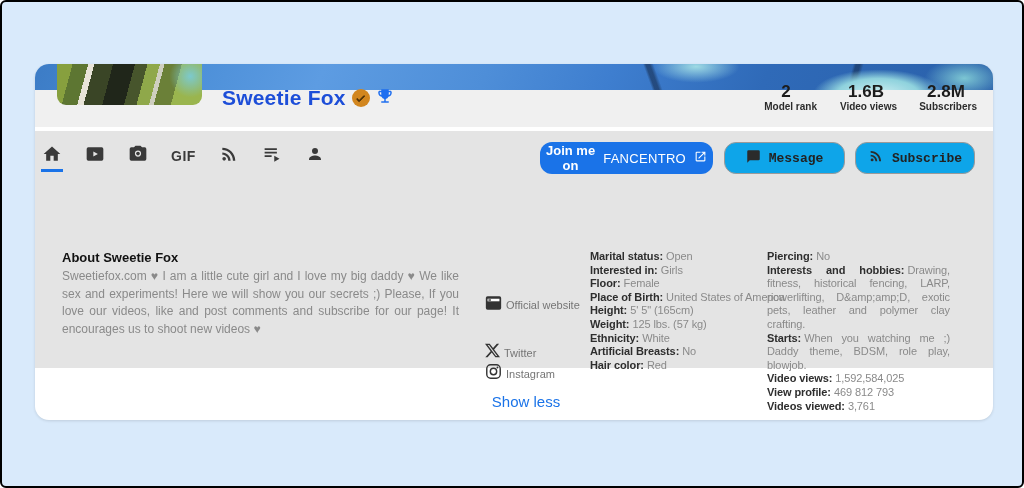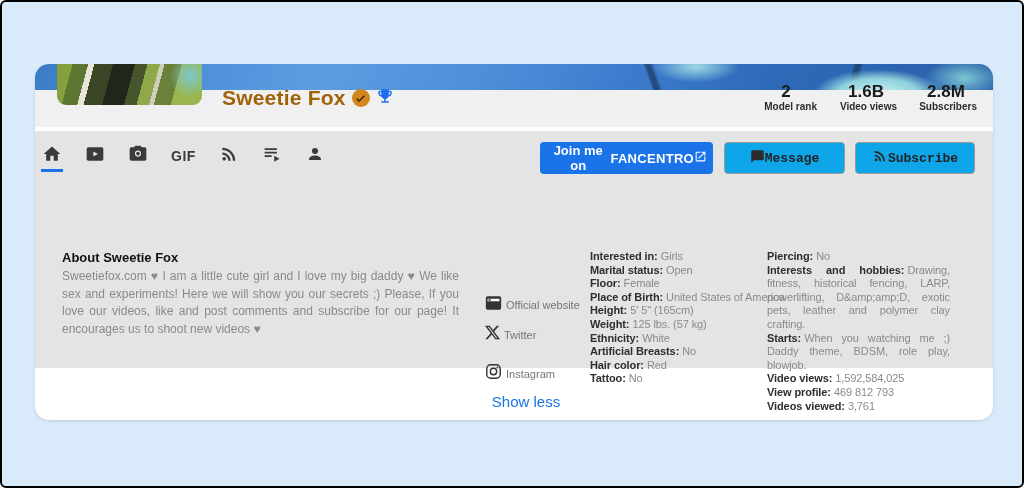--- a/index.html
+++ b/index.html
@@ -14,38 +14,38 @@
       linear-gradient(70deg, rgba(15,30,55,0) 63.8%, rgba(15,30,55,.5) 64.1% 64.5%, rgba(15,30,55,0) 64.9%),
       linear-gradient(105deg, rgba(15,30,55,0) 84.8%, rgba(15,30,55,.45) 85.1% 85.5%, rgba(15,30,55,0) 85.9%),
       linear-gradient(113deg,#3c7cc6 0%,#4c8fd8 16%,#5d9ce2 30%,#4e8ed8 47%,#3e7ecf 60%,#2f6ab8 76%,#2a60aa 100%);}
   .avatar{position:absolute;left:22px;top:0;width:145px;height:41px;border-radius:0 0 9px 9px;z-index:3;
     background:
       radial-gradient(ellipse 30px 30px at 92% 30%, #7cc9cd 0%, rgba(120,200,205,0) 70%),
       linear-gradient(105deg,#87a03e 0 10%,#5d7632 10% 20%,#e8e4d8 20% 24%,#3a4526 24% 36%,#20261a 36% 50%,#47552c 50% 58%,#8fa84a 58% 66%,#cfcfc0 66% 69%,#6b8038 69% 80%,#9ab54e 80% 100%);}
   
   .strip{position:absolute;left:0;top:26px;width:958px;height:37px;background:#f0f0f0;}
   .namewrap{position:absolute;left:187px;top:22px;z-index:4;display:flex;align-items:center;gap:6px;}
-  .pname{font-size:21px;font-weight:bold;color:#a16207;letter-spacing:.2px;}
+  .pname{font-size:21px;font-weight:bold;color:#1d4ed8;letter-spacing:.2px;}
   .vbadge{width:18px;height:18px;border-radius:50%;background:#d2861e;display:flex;align-items:center;justify-content:center;}
   .statsrow{position:absolute;top:19px;right:16px;display:flex;gap:18px;z-index:4;}
   .stat{min-width:62px;text-align:center;}
   .stat .v{font-size:17px;font-weight:bold;color:#1c1c1c;line-height:18px;}
   .stat .l{font-size:10px;font-weight:bold;color:#2c2c2c;line-height:11px;text-align:right;}
   
   .panel{position:absolute;left:0;top:67px;width:958px;height:237px;background:#e4e4e4;}
   
   .nav{position:absolute;left:6px;top:78px;display:flex;gap:21px;align-items:flex-start;z-index:5;}
   .navitem{height:27px;display:flex;align-items:center;padding:0 1px;cursor:pointer;border-bottom:3px solid transparent;}
   .navitem.active{border-bottom:3px solid #1a73e8;}
   .navitem svg{fill:#3a3a3a;}
   .giftxt{font-size:14px;font-weight:bold;color:#3a3a3a;letter-spacing:.5px;}
   
-  .btn{position:absolute;top:78px;height:32px;box-sizing:border-box;border-radius:4px;display:flex;align-items:center;justify-content:center;font-size:13px;cursor:pointer;z-index:5;}
+  .btn{position:absolute;top:78px;height:32px;box-sizing:border-box;border-radius:12px;display:flex;align-items:center;justify-content:center;gap:8px;font-size:13px;cursor:pointer;z-index:5;}
   .btn-fan{left:505px;width:173px;background:#1a73e8;border:none;color:#fff;font-weight:bold;}
-  .btn-fan .brand{font-weight:700;letter-spacing:.3px;}
+  .btn-fan .brand{font-weight:400;letter-spacing:.3px;}
   .btn-ghost{background:#0ea5e9;border:1px solid #9a9a9a;color:#222;font-weight:bold;font-family:Liberation Mono, monospace;}
   .btn-msg{left:689px;width:121px;}
   .btn-sub{left:820px;width:120px;}
   
   .about-h{position:absolute;left:27px;top:186px;font-size:13px;font-weight:bold;color:#111;z-index:5;}
   .about-t{position:absolute;left:27px;top:204px;width:397px;font-size:12px;line-height:17.5px;color:#8a8a8a;text-align:justify;z-index:5;}
   
   .slink{position:absolute;left:450px;display:flex;align-items:center;gap:4px;z-index:5;cursor:pointer;margin-top:47px;}
   .slink .lab{font-size:11px;color:#757575;}
   
@@ -165,46 +165,45 @@
     <div class="about-t">Sweetiefox.com ♥  I am a little cute girl and I love my big daddy ♥  We like sex and experiments! Here we will show you our secrets ;) Please, If you love our videos, like and post comments and subscribe for our page! It encourages us to shoot new videos ♥</div>
 
     <div class="slink" style="top:184px;">
       <span><svg width="17" height="16" viewBox="0 0 20 18">
             <rect x="1" y="1" width="18" height="16" rx="2" fill="#333"></rect>
             <rect x="3" y="4" width="14" height="3" fill="#fff"></rect>
             <rect x="4" y="4.7" width="3" height="1.6" fill="#333"></rect>
           </svg></span>
       <span class="lab">Official website</span>
     </div>
-    <div class="slink" style="top:214px;">
+    <div class="slink" style="top:232px;">
       <span><svg width="15" height="15" viewBox="0 0 24 24" fill="#333">
             <path d="M18.9 1.15h3.68l-8.04 9.19L24 22.85h-7.41l-5.8-7.58-6.64 7.58H.47l8.6-9.83L0 1.15h7.59l5.24 6.93 6.07-6.93zm-1.29 19.5h2.04L6.49 3.24H4.3l13.31 17.41z"></path>
           </svg></span>
       <span class="lab">Twitter</span>
     </div>
     <div class="slink" style="top:252px;">
       <span><svg width="17" height="17" viewBox="0 0 24 24" fill="none" stroke="#333" stroke-width="2">
             <rect x="2.5" y="2.5" width="19" height="19" rx="5.5"></rect>
             <circle cx="12" cy="12" r="4.5"></circle>
             <circle cx="17.6" cy="6.4" r="1.3" fill="#333" stroke="none"></circle>
           </svg></span>
       <span class="lab">Instagram</span>
     </div>
 
     <div class="dcol dcol1">
+      <p class="detail"><span class="dl">Marital status:</span><span class="dv">Open</span></p>
       <p class="detail"><span class="dl">Interested in:</span><span class="dv">Girls</span></p>
-      <p class="detail"><span class="dl">Marital status:</span><span class="dv">Open</span></p>
       <p class="detail"><span class="dl">Floor:</span><span class="dv">Female</span></p>
       <p class="detail"><span class="dl">Place of Birth:</span><span class="dv">United States of America</span></p>
       <p class="detail"><span class="dl">Height:</span><span class="dv">5' 5" (165cm)</span></p>
       <p class="detail"><span class="dl">Weight:</span><span class="dv">125 lbs. (57 kg)</span></p>
       <p class="detail"><span class="dl">Ethnicity:</span><span class="dv">White</span></p>
       <p class="detail"><span class="dl">Artificial Breasts:</span><span class="dv">No</span></p>
       <p class="detail"><span class="dl">Hair color:</span><span class="dv">Red</span></p>
-      <p class="detail"><span class="dl">Tattoo:</span><span class="dv">No</span></p>
     </div>
 
     <div class="dcol dcol2">
       <p class="detail"><span class="dl">Piercing:</span><span class="dv">No</span></p>
       <p class="detail"><span class="dl">Interests and hobbies:</span><span class="dv">Drawing, fitness, historical fencing, LARP, powerlifting, D&amp;amp;amp;D, exotic pets, leather and polymer clay crafting.</span></p>
       <p class="detail"><span class="dl">Starts:</span><span class="dv">When you watching me ;) Daddy theme, BDSM, role play, blowjob.</span></p>
       <p class="detail"><span class="dl">Video views:</span><span class="dv">1,592,584,025</span></p>
       <p class="detail"><span class="dl">View profile:</span><span class="dv">469 812 793</span></p>
       <p class="detail"><span class="dl">Videos viewed:</span><span class="dv">3,761</span></p>
     </div>

